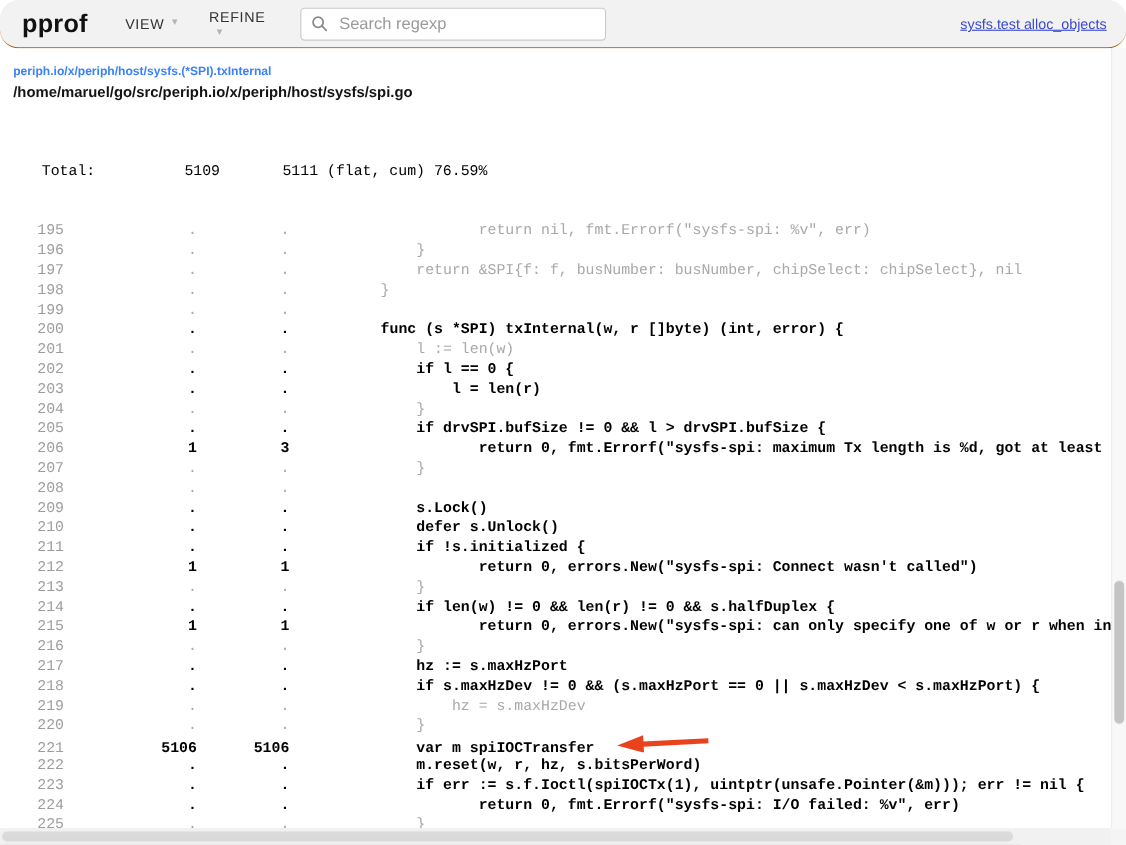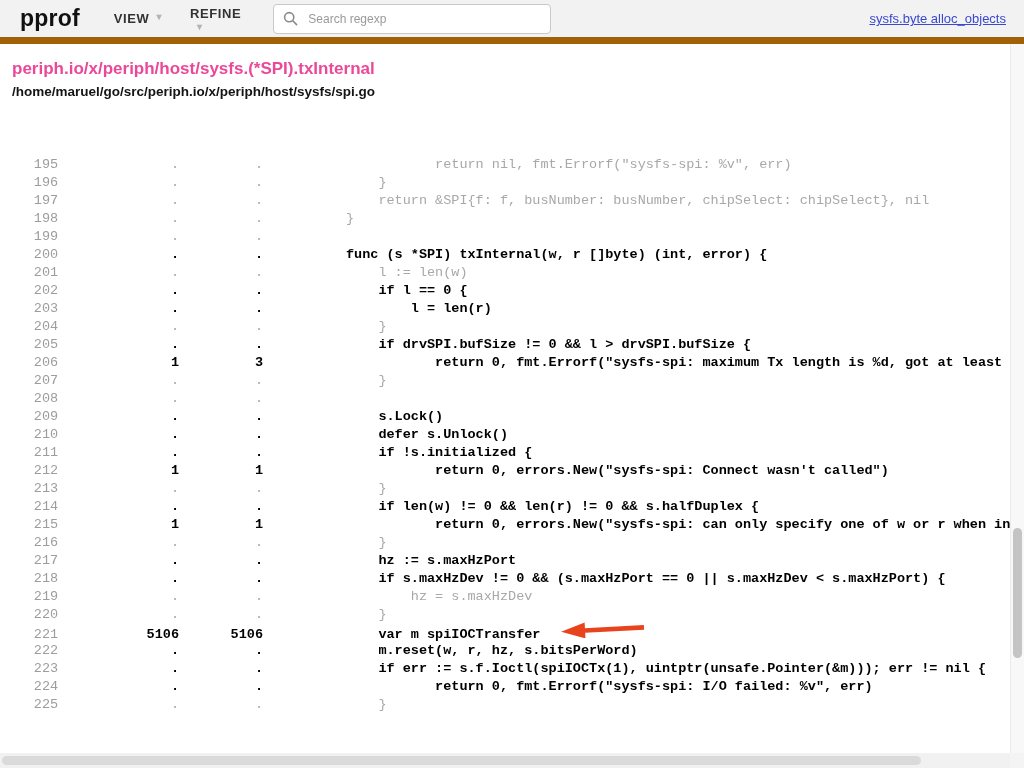--- a/index.html
+++ b/index.html
@@ -1,38 +1,38 @@
 <!DOCTYPE html>
 <html><head>
 <meta charset="utf-8">
 <style>
   * { box-sizing: border-box; }
   html, body { margin: 0; padding: 0; background: #ffffff; width: 1024px; height: 768px; overflow: hidden;
     font-family: "Liberation Sans", sans-serif; }
 
   
-  .topbar { position: relative; height: 44px; background: #f2f2f2; border-bottom: 7px solid #a16207;
-    display: flex; align-items: center; }
+  .topbar { position: relative; height: 44px; background: #f2f2f2; border-bottom: 1px solid #a16207;
+    display: flex; align-items: center; border-radius: 17px; }
   .logo { margin-left: 20px; font-size: 23px; font-weight: bold; color: #111; letter-spacing: 0.2px; }
   .menu { margin-left: 34px; font-size: 13px; color: #333; letter-spacing: 0.6px; cursor: default;
-    display: flex; align-items: flex-start; font-weight: bold; }
+    display: flex; align-items: flex-start; }
   .menu + .menu { margin-left: 28px; flex-direction: column; }
   .caret { color: #b3b3b3; font-size: 10px; margin-left: 7px; }
   .searchbox { margin-left: 32px; width: 278px; height: 30px; background: #fff; border: 1px solid #c9c9c9;
     border-radius: 4px; display: flex; align-items: center; padding: 0 9px; }
   .searchbox svg { flex: 0 0 auto; }
   .searchbox input { border: none; outline: none; background: transparent; margin-left: 8px; width: 100%;
-    font-size: 12px; color: #333; font-family: "Liberation Sans", sans-serif; }
+    font-size: 15px; color: #333; font-family: "Liberation Sans", sans-serif; }
   .searchbox input::placeholder { color: #9a9a9a; }
   .spacer { flex: 1; }
   .profile-link { margin-right: 18px; font-size: 13px; color: #3949d0; text-decoration: underline; cursor: pointer; }
 
   
   .main { padding: 15px 0 0 12px; }
-  .fn-title { font-size: 17px; font-weight: bold; color: #ec4899; margin: 0; }
+  .fn-title { font-size: 11px; font-weight: bold; color: #3b82f6; margin: 0; }
   .file-path { font-size: 13.5px; color: #141414; margin-top: 5px; font-weight: bold; }
 
   
   .src { margin-top: 21px; font-family: "Liberation Mono", "DejaVu Sans Mono", monospace;
     font-size: 13.5px; line-height: 18px; white-space: pre; }
   .src-line { height: 18px; white-space: pre; }
   .total-line { color: #000; padding-left: 26px; }
   .ln   { display: inline-block; width: 68px; text-align: center; color: #9d9d9d; font-weight: normal; }
   .flat { display: inline-block; width: 99px; text-align: right; }
   .cum  { display: inline-block; width: 84px; text-align: right; }
@@ -70,28 +70,29 @@
   <div class="searchbox">
     <svg width="15" height="15" viewBox="0 0 15 15">
       <circle cx="6.2" cy="6.2" r="4.6" fill="none" stroke="#8a8a8a" stroke-width="1.6"></circle>
       <line x1="9.8" y1="9.8" x2="13.6" y2="13.6" stroke="#8a8a8a" stroke-width="1.6" stroke-linecap="round"></line>
     </svg>
     <input type="text" placeholder="Search regexp" style="">
   </div>
 
   <div class="spacer"></div>
 
-  <a class="profile-link">sysfs.byte alloc_objects</a>
+  <a class="profile-link">sysfs.test alloc_objects</a>
 </div>
 
 <div class="main">
   <h2 class="fn-title">periph.io/x/periph/host/sysfs.(*SPI).txInternal</h2>
   <div class="file-path">/home/maruel/go/src/periph.io/x/periph/host/sysfs/spi.go</div>
 
   <div class="src">
+    <div class="src-line total-line">Total:          5109       5111 (flat, cum) 76.59%</div>
     <div id="src-lines"><div class="src-line dead"><span class="ln">195</span><span class="flat">.</span><span class="cum">.</span><span class="code">           return nil, fmt.Errorf("sysfs-spi: %v", err)</span></div><div class="src-line dead"><span class="ln">196</span><span class="flat">.</span><span class="cum">.</span><span class="code">    }</span></div><div class="src-line dead"><span class="ln">197</span><span class="flat">.</span><span class="cum">.</span><span class="code">    return &amp;SPI{f: f, busNumber: busNumber, chipSelect: chipSelect}, nil</span></div><div class="src-line dead"><span class="ln">198</span><span class="flat">.</span><span class="cum">.</span><span class="code">}</span></div><div class="src-line dead"><span class="ln">199</span><span class="flat">.</span><span class="cum">.</span><span class="code"></span></div><div class="src-line live"><span class="ln">200</span><span class="flat">.</span><span class="cum">.</span><span class="code">func (s *SPI) txInternal(w, r []byte) (int, error) {</span></div><div class="src-line dead"><span class="ln">201</span><span class="flat">.</span><span class="cum">.</span><span class="code">    l := len(w)</span></div><div class="src-line live"><span class="ln">202</span><span class="flat">.</span><span class="cum">.</span><span class="code">    if l == 0 {</span></div><div class="src-line live"><span class="ln">203</span><span class="flat">.</span><span class="cum">.</span><span class="code">        l = len(r)</span></div><div class="src-line dead"><span class="ln">204</span><span class="flat">.</span><span class="cum">.</span><span class="code">    }</span></div><div class="src-line live"><span class="ln">205</span><span class="flat">.</span><span class="cum">.</span><span class="code">    if drvSPI.bufSize != 0 &amp;&amp; l &gt; drvSPI.bufSize {</span></div><div class="src-line live"><span class="ln">206</span><span class="flat">1</span><span class="cum">3</span><span class="code">           return 0, fmt.Errorf("sysfs-spi: maximum Tx length is %d, got at least %</span></div><div class="src-line dead"><span class="ln">207</span><span class="flat">.</span><span class="cum">.</span><span class="code">    }</span></div><div class="src-line dead"><span class="ln">208</span><span class="flat">.</span><span class="cum">.</span><span class="code"></span></div><div class="src-line live"><span class="ln">209</span><span class="flat">.</span><span class="cum">.</span><span class="code">    s.Lock()</span></div><div class="src-line live"><span class="ln">210</span><span class="flat">.</span><span class="cum">.</span><span class="code">    defer s.Unlock()</span></div><div class="src-line live"><span class="ln">211</span><span class="flat">.</span><span class="cum">.</span><span class="code">    if !s.initialized {</span></div><div class="src-line live"><span class="ln">212</span><span class="flat">1</span><span class="cum">1</span><span class="code">           return 0, errors.New("sysfs-spi: Connect wasn't called")</span></div><div class="src-line dead"><span class="ln">213</span><span class="flat">.</span><span class="cum">.</span><span class="code">    }</span></div><div class="src-line live"><span class="ln">214</span><span class="flat">.</span><span class="cum">.</span><span class="code">    if len(w) != 0 &amp;&amp; len(r) != 0 &amp;&amp; s.halfDuplex {</span></div><div class="src-line live"><span class="ln">215</span><span class="flat">1</span><span class="cum">1</span><span class="code">           return 0, errors.New("sysfs-spi: can only specify one of w or r when in</span></div><div class="src-line dead"><span class="ln">216</span><span class="flat">.</span><span class="cum">.</span><span class="code">    }</span></div><div class="src-line live"><span class="ln">217</span><span class="flat">.</span><span class="cum">.</span><span class="code">    hz := s.maxHzPort</span></div><div class="src-line live"><span class="ln">218</span><span class="flat">.</span><span class="cum">.</span><span class="code">    if s.maxHzDev != 0 &amp;&amp; (s.maxHzPort == 0 || s.maxHzDev &lt; s.maxHzPort) {</span></div><div class="src-line dead"><span class="ln">219</span><span class="flat">.</span><span class="cum">.</span><span class="code">        hz = s.maxHzDev</span></div><div class="src-line dead"><span class="ln">220</span><span class="flat">.</span><span class="cum">.</span><span class="code">    }</span></div><div class="src-line live"><span class="ln">221</span><span class="flat">5106</span><span class="cum">5106</span><span class="code">    var m spiIOCTransfer</span><span class="arrow-wrap"><svg width="86" height="18" viewBox="0 0 86 18">
               <g transform="rotate(-3 43 9)" fill="#e8431c">
                 <rect x="20" y="7.2" width="64" height="4.6"></rect>
                 <polygon points="1,9.5 25,1.5 25,17.5"></polygon>
               </g>
             </svg></span></div><div class="src-line live"><span class="ln">222</span><span class="flat">.</span><span class="cum">.</span><span class="code">    m.reset(w, r, hz, s.bitsPerWord)</span></div><div class="src-line live"><span class="ln">223</span><span class="flat">.</span><span class="cum">.</span><span class="code">    if err := s.f.Ioctl(spiIOCTx(1), uintptr(unsafe.Pointer(&amp;m))); err != nil {</span></div><div class="src-line live"><span class="ln">224</span><span class="flat">.</span><span class="cum">.</span><span class="code">           return 0, fmt.Errorf("sysfs-spi: I/O failed: %v", err)</span></div><div class="src-line dead"><span class="ln">225</span><span class="flat">.</span><span class="cum">.</span><span class="code">    }</span></div></div>
   </div>
 </div>
 
 <div class="vscroll">

